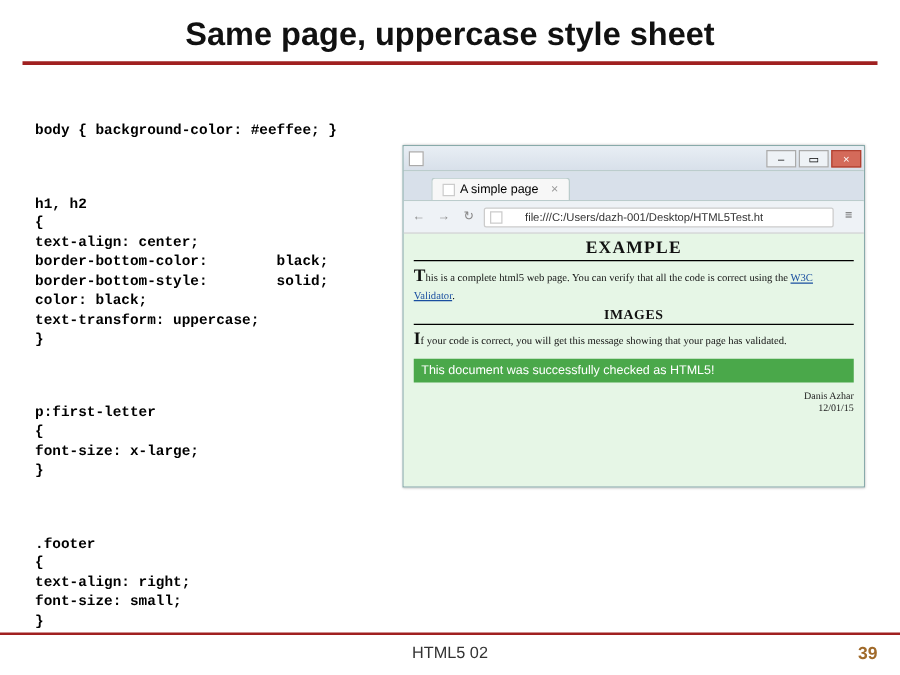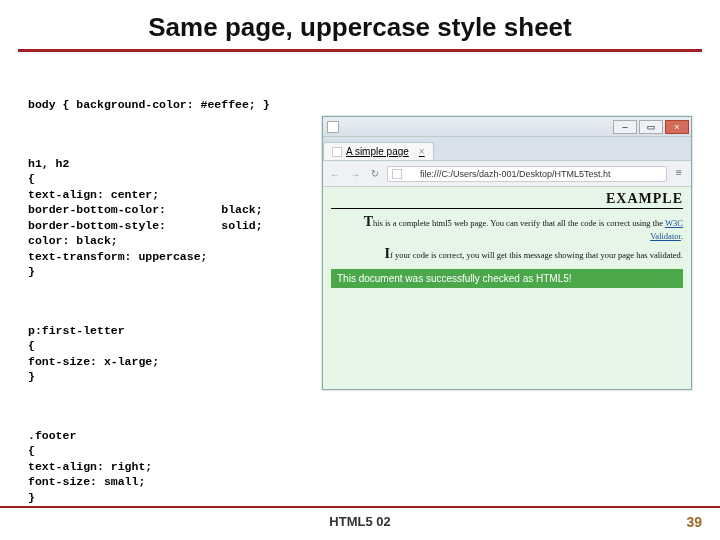--- a/index.html
+++ b/index.html
@@ -57,23 +57,22 @@
     width: 24px; height: 14px; margin-left: 2px;
     border: 1px solid #aaa; background: #eef2f6;
     font-size: 9px; text-align: center; line-height: 12px;
   }
   .tb-btn.close { background: #d46a5a; color: #fff; border-color: #b04030; }
   .browser-tabs {
     height: 24px;
     background: #d8e0ea;
     display: flex;
     align-items: flex-end;
-    padding-left: 0;
+    padding-left: 22px;
     border-bottom: 1px solid #bcc;
-    text-decoration: underline;
   }
   .tab {
     background: #f7f7f7;
     border: 1px solid #bcc;
     border-bottom: none;
     border-radius: 3px 3px 0 0;
     font-size: 10px;
     padding: 3px 8px;
     display: flex; align-items: center;
     gap: 4px;
@@ -100,29 +99,29 @@
   .browser-page {
     background: #e6f6e6;
     height: calc(100% - 70px);
     overflow: hidden;
     padding: 2px 8px 4px 8px;
     font-family: Georgia, 'Times New Roman', serif;
     font-size: 9px;
     color: #111;
   }
   .page-h {
-    text-align: right;
+    text-align: center;
     font-weight: bold;
     font-size: 14px;
     letter-spacing: 1px;
     border-bottom: 1px solid #000;
     margin: 2px 0 4px 0;
     padding-bottom: 1px;
   }
-  .page-p { font-size: 8.5px; line-height: 1.3; margin: 3px 0 2px 0; text-align: right; }
+  .page-p { font-size: 8.5px; line-height: 1.3; margin: 3px 0 2px 0; }
   .page-p .dropcap { font-size: 14px; font-weight: bold; }
   .page-link { color: #1a4fa0; text-decoration: underline; }
   .page-h2 {
     text-align: center; font-weight: bold; font-size: 11px;
     border-bottom: 1px solid #000; margin: 4px 0 3px 0; padding-bottom: 1px;
     letter-spacing: 0.5px;
   }
   .valid-banner {
     background: #4aa84a; color: #fff; font-family: Arial, sans-serif;
     font-size: 10px; padding: 4px 6px; margin-top: 6px;
@@ -132,21 +131,21 @@
     margin-top: 6px; line-height: 1.2;
   }
   .slide-footer {
     position: absolute;
     bottom: 0; left: 0; right: 0;
     border-top: 2px solid #a02020;
     height: 34px;
   }
   .slide-footer-txt {
     position: absolute; left: 50%; transform: translateX(-50%);
-    top: 6px; font-size: 13px; font-weight: bold; color: #333;
+    top: 6px; font-size: 13px; font-weight: normal; color: #333;
   }
   .slide-number {
     position: absolute; right: 18px; top: 6px;
     font-size: 14px; font-weight: bold; color: #a06a2a;
   }
 </style>
 </head>
 <body>
 
 <div class="slide">
@@ -200,24 +199,29 @@
         <div class="proto-icon"></div>
         <span>file:///C:/Users/dazh-001/Desktop/HTML5Test.ht</span>
       </div>
       <div class="menu-btn">≡</div>
     </div>
     <div class="browser-page">
       <div class="page-h">EXAMPLE</div>
       <div class="page-p">
         <span class="dropcap">T</span><span>his is a complete html5 web page. You can verify that all the code is correct using the </span><span class="page-link">W3C Validator</span><span>.</span>
       </div>
+      <div class="page-h2">IMAGES</div>
       <div class="page-p">
         <span class="dropcap">I</span><span>f your code is correct, you will get this message showing that your page has validated.</span>
       </div>
       <div class="valid-banner">This document was successfully checked as HTML5!</div>
+      <div class="page-footer">
+        <div>Danis Azhar</div>
+        <div>12/01/15</div>
+      </div>
     </div>
   </div>
 
   <div class="slide-footer">
     <div class="slide-footer-txt">HTML5 02</div>
     <div class="slide-number">39</div>
   </div>
 
 </div>
 

